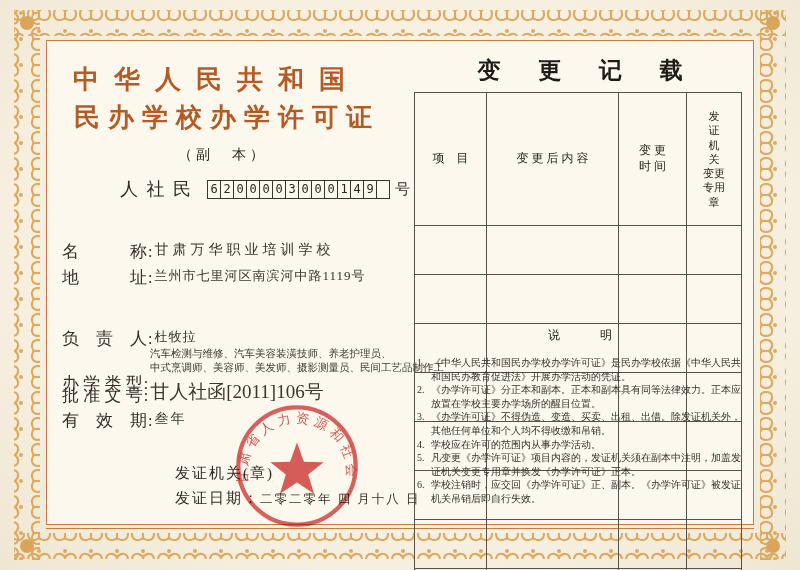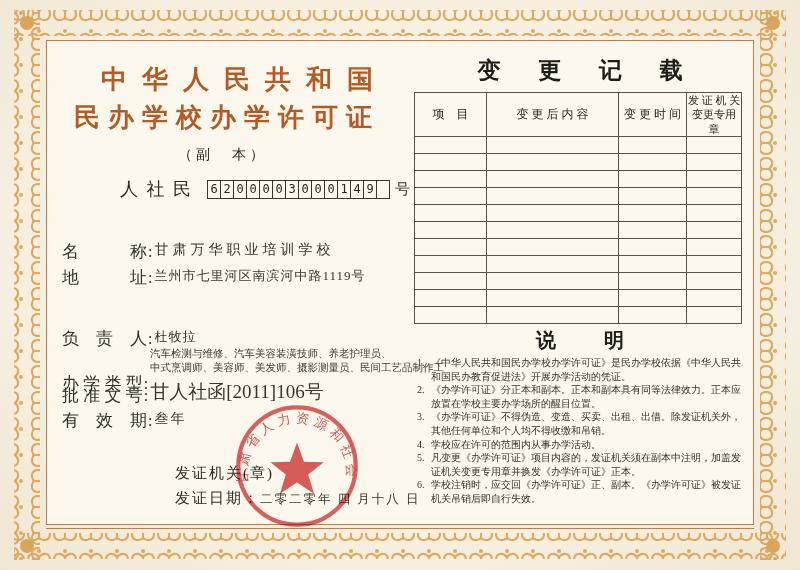--- a/index.html
+++ b/index.html
@@ -18,21 +18,21 @@
     border:1px solid #c87a43;z-index:0;
     background:#fcf8ee;
   }
   .bottom-extra-line{
     position:absolute;left:46px;right:46px;bottom:41px;height:0;
     border-top:1px solid #c87a43;z-index:0;
   }
 
   
   .country-title{
-    left:58px;top:62px;width:330px;text-align:right;
+    left:58px;top:62px;width:330px;text-align:left;
     font-size:26px;font-weight:bold;color:#b45a24;
     letter-spacing:15px;text-indent:15px;z-index:2;
   }
   .license-title{
     left:58px;top:100px;width:330px;text-align:center;
     font-size:26px;font-weight:bold;color:#b45a24;
     letter-spacing:8px;text-indent:8px;z-index:2;
   }
   .copy-type{
     left:58px;top:146px;width:330px;text-align:center;
@@ -74,31 +74,31 @@
   .change-title{
     left:418px;top:55px;width:324px;text-align:center;
     font-size:23px;font-weight:bold;letter-spacing:16px;text-indent:16px;
     color:#1f1b16;z-index:2;
   }
   .change-table{
     position:absolute;left:414px;top:92px;width:327px;z-index:2;
     border-collapse:collapse;table-layout:fixed;
   }
   .change-table th,.change-table td{
-    border:1px solid #57524a;padding:0;
+    border:1px solid #57524a;padding:16px;
   }
   .change-table th{
     height:35px;font-weight:normal;font-size:12px;color:#2a261f;
     text-align:center;white-space:pre-line;line-height:1.3;
   }
   .change-table td{height:16px;}
 
   .notes-title{
     left:418px;top:327px;width:324px;text-align:center;
-    font-size:20px;font-weight:bold;letter-spacing:14px;text-indent:14px;
+    font-size:12px;font-weight:normal;letter-spacing:14px;text-indent:14px;
     color:#1f1b16;z-index:2;
   }
   .notes-list{left:417px;top:356px;width:330px;z-index:2;}
   .note-item{display:flex;font-size:10px;line-height:13.6px;color:#35302a;}
   .note-item .num{width:14px;flex:none;}
   .note-item .txt{flex:1;}
 </style>
 </head>
 <body>
 

